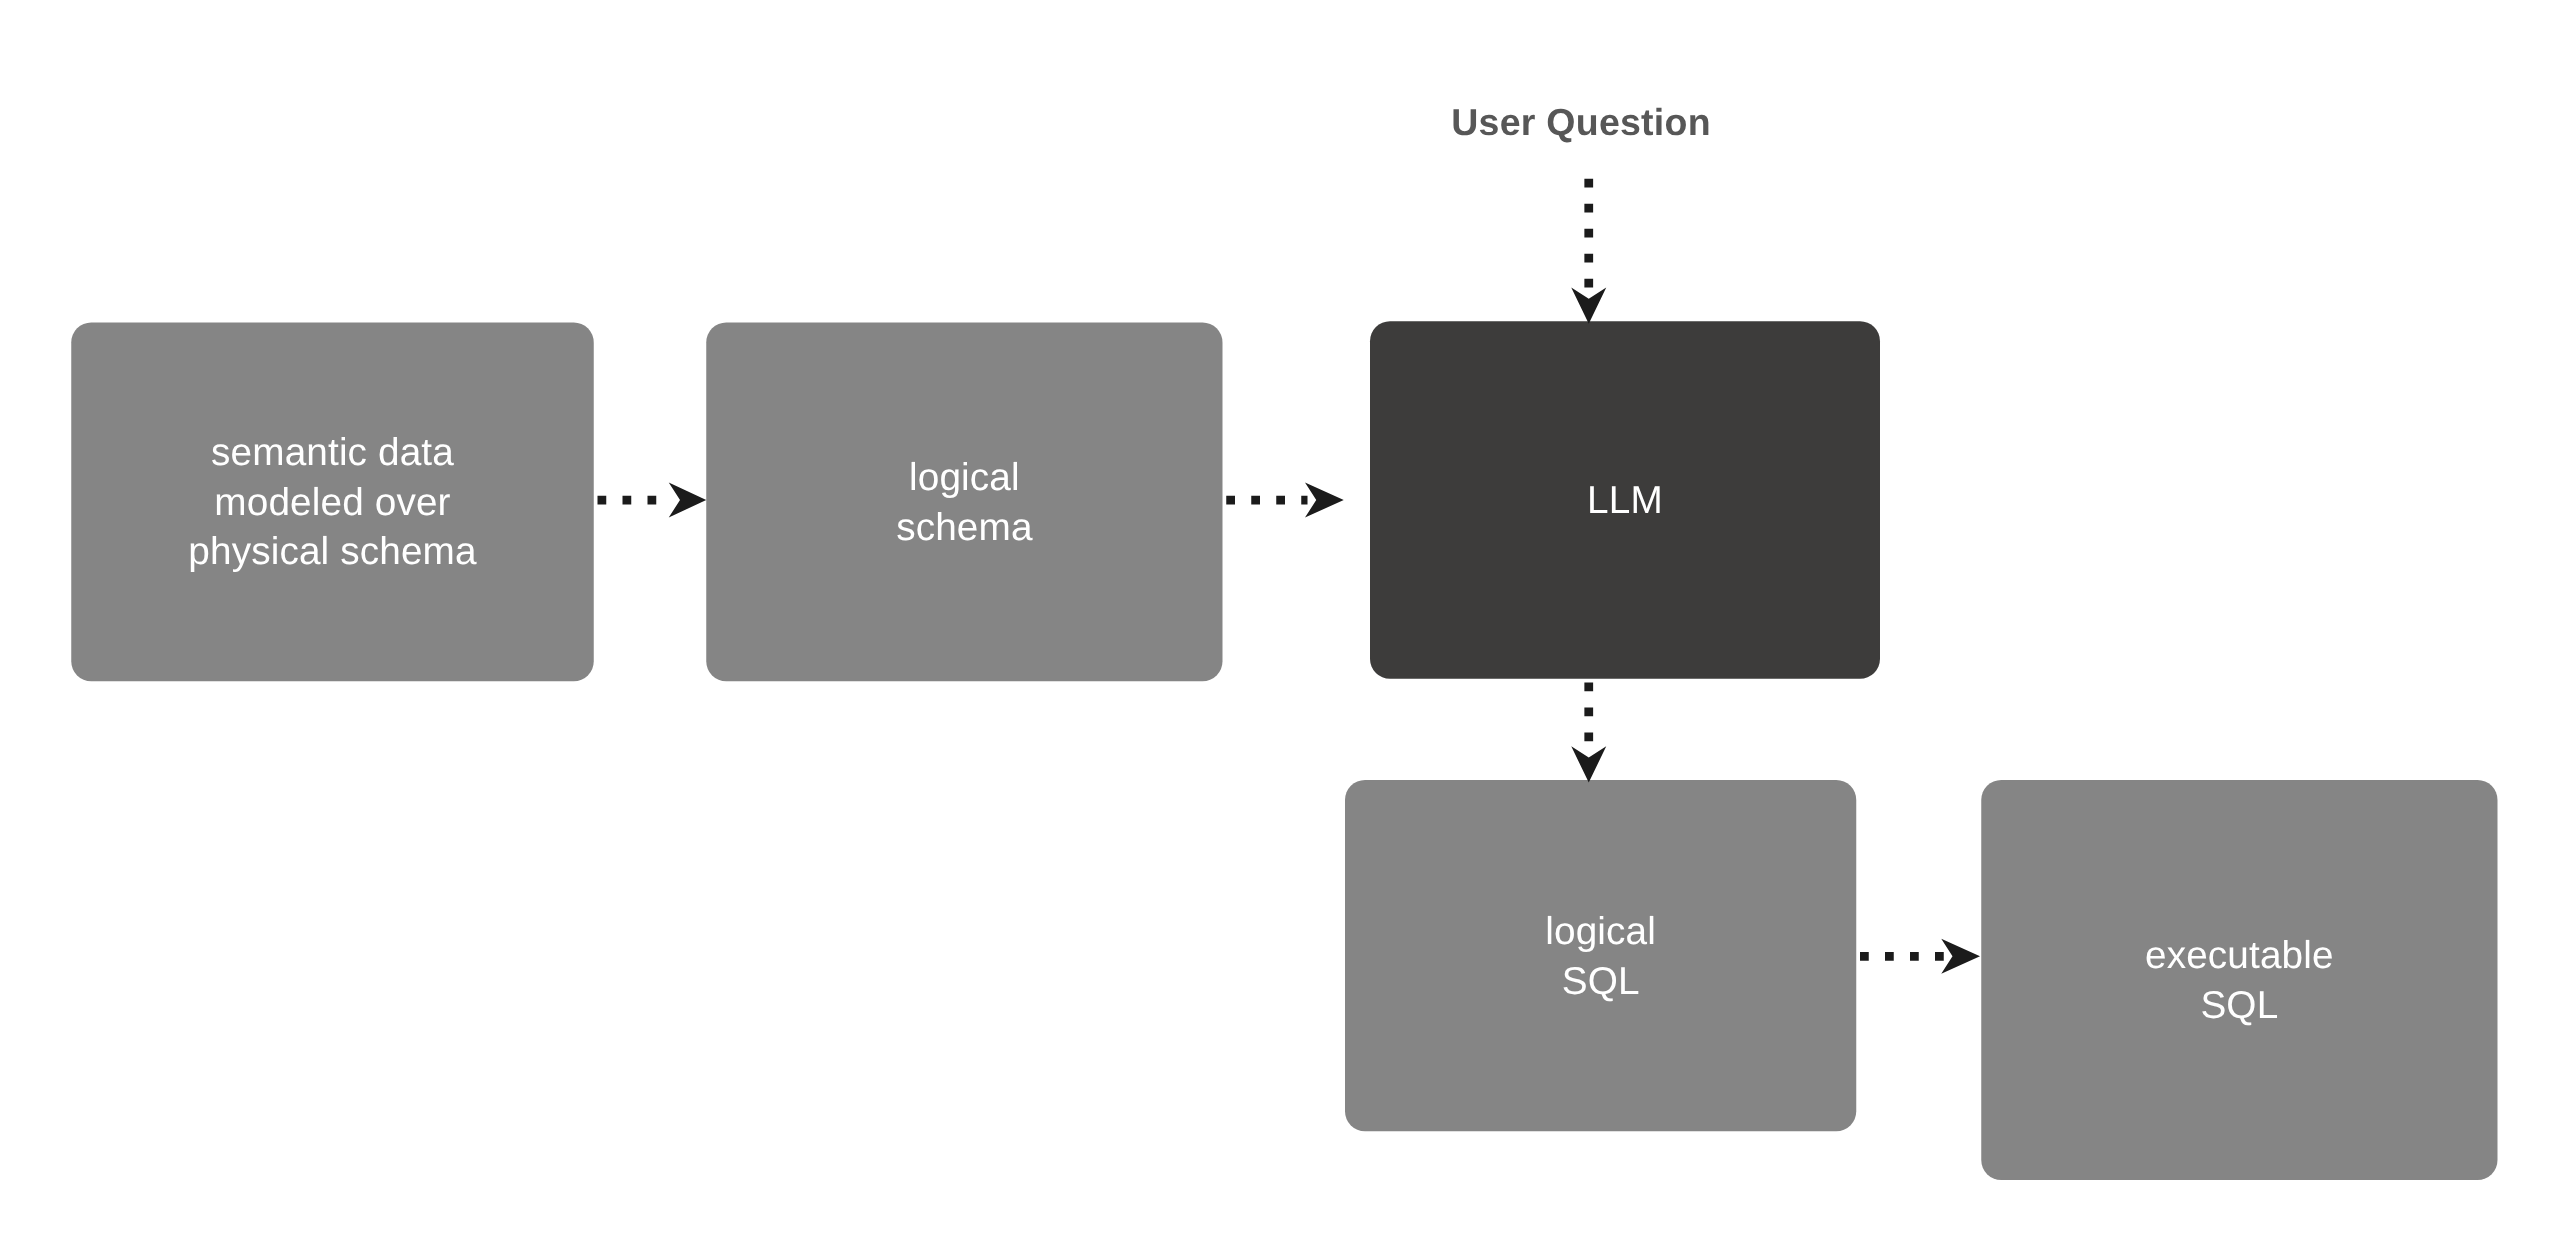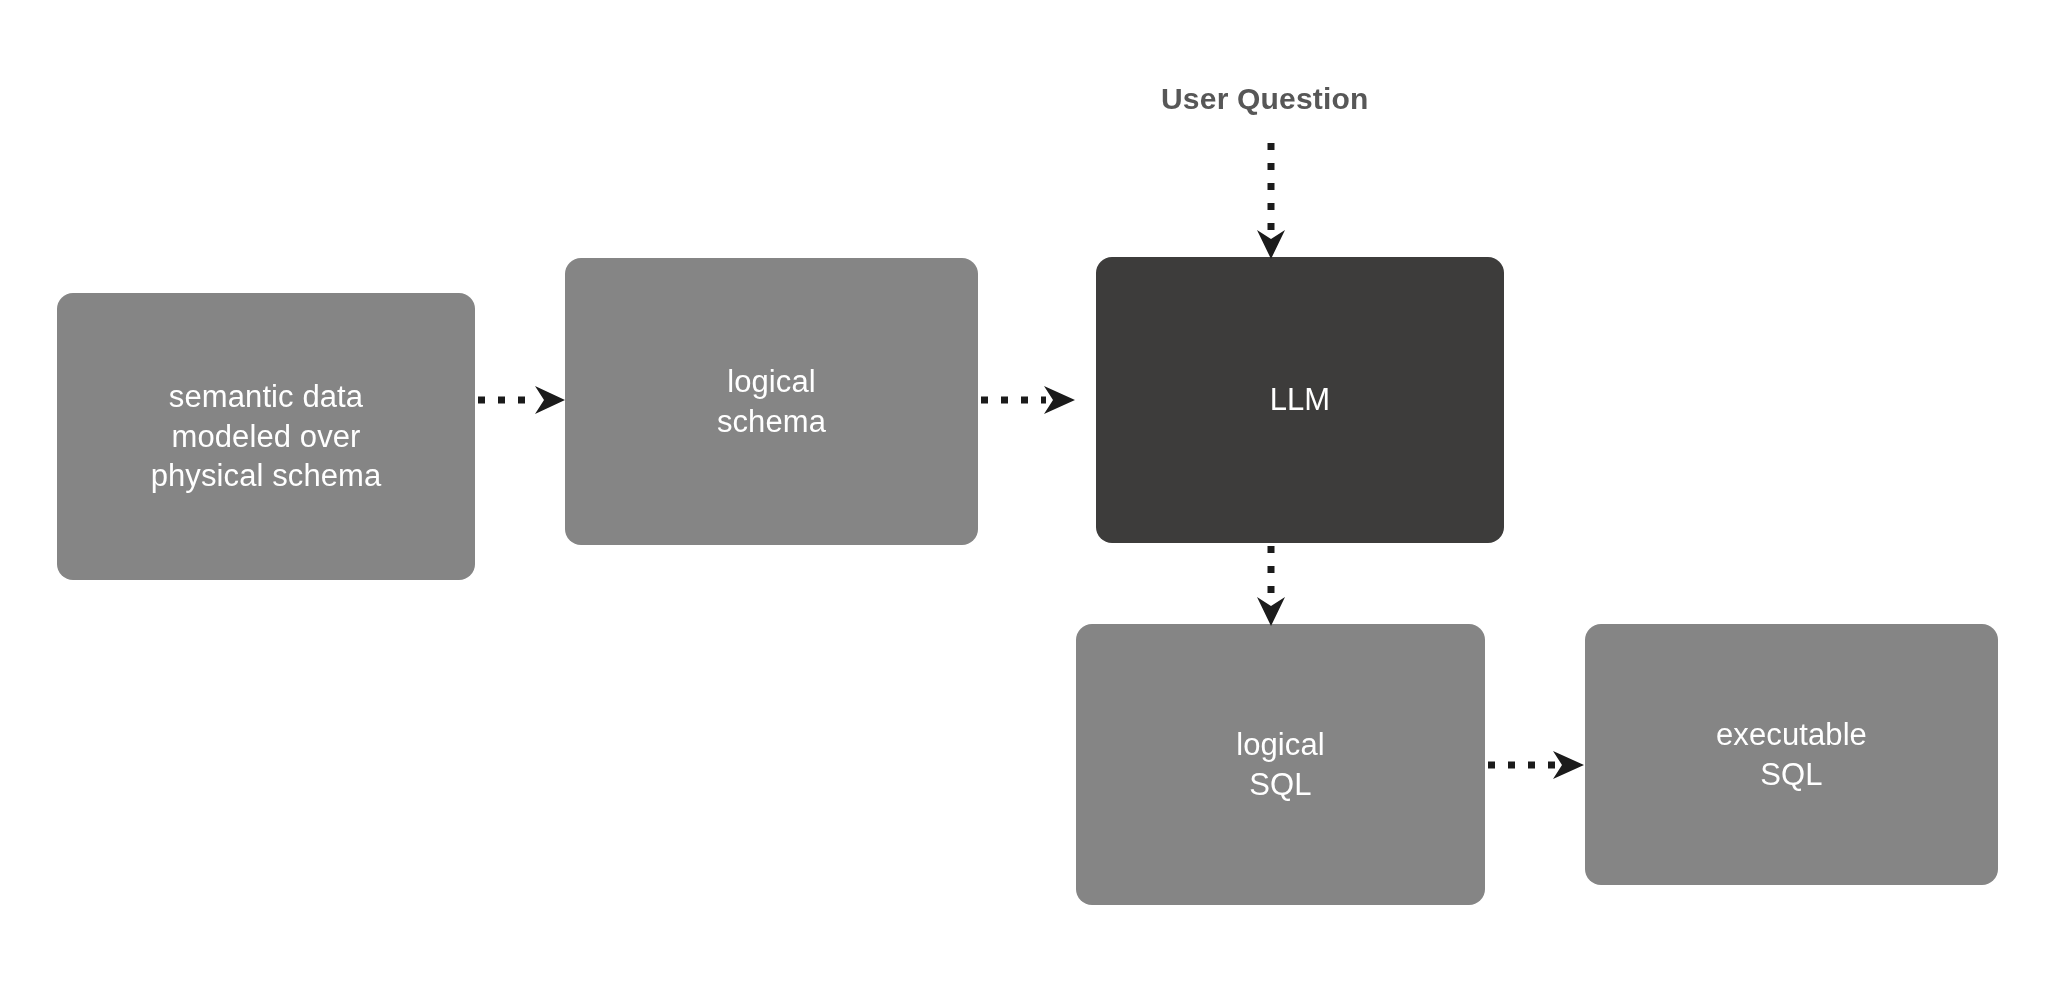--- a/index.html
+++ b/index.html
@@ -29,25 +29,25 @@
     line-height: 1.28;
     font-weight: 400;
     letter-spacing: 0.1px;
     box-sizing: border-box;
     padding: 4px 14px;
     white-space: pre-line;
   }
   .node-gray { background: #858585; }
   .node-dark { background: #3d3c3b; margin-left: 20px; }
 
-  #node-semantic   { left: 57px;   top: 258px; width: 418px; height: 287px; margin-top: 35px; }
+  #node-semantic   { left: 57px;   top: 258px; width: 418px; height: 287px; }
   #node-logical-schema { left: 565px; top: 258px; width: 413px; height: 287px; }
   #node-llm        { left: 1076px; top: 257px; width: 408px; height: 286px; }
   #node-logical-sql{ left: 1076px; top: 624px; width: 409px; height: 281px; }
-  #node-exec-sql   { left: 1585px; top: 624px; width: 413px; height: 261px; }
+  #node-exec-sql   { left: 1585px; top: 624px; width: 413px; height: 320px; }
 
   .caption {
     position: absolute;
     font-size: 30px;
     font-weight: 700;
     color: #575757;
     letter-spacing: 0.2px;
     white-space: nowrap;
   }
   #caption-user-question { left: 1133px; top: 82px; margin-left: 28px; }

